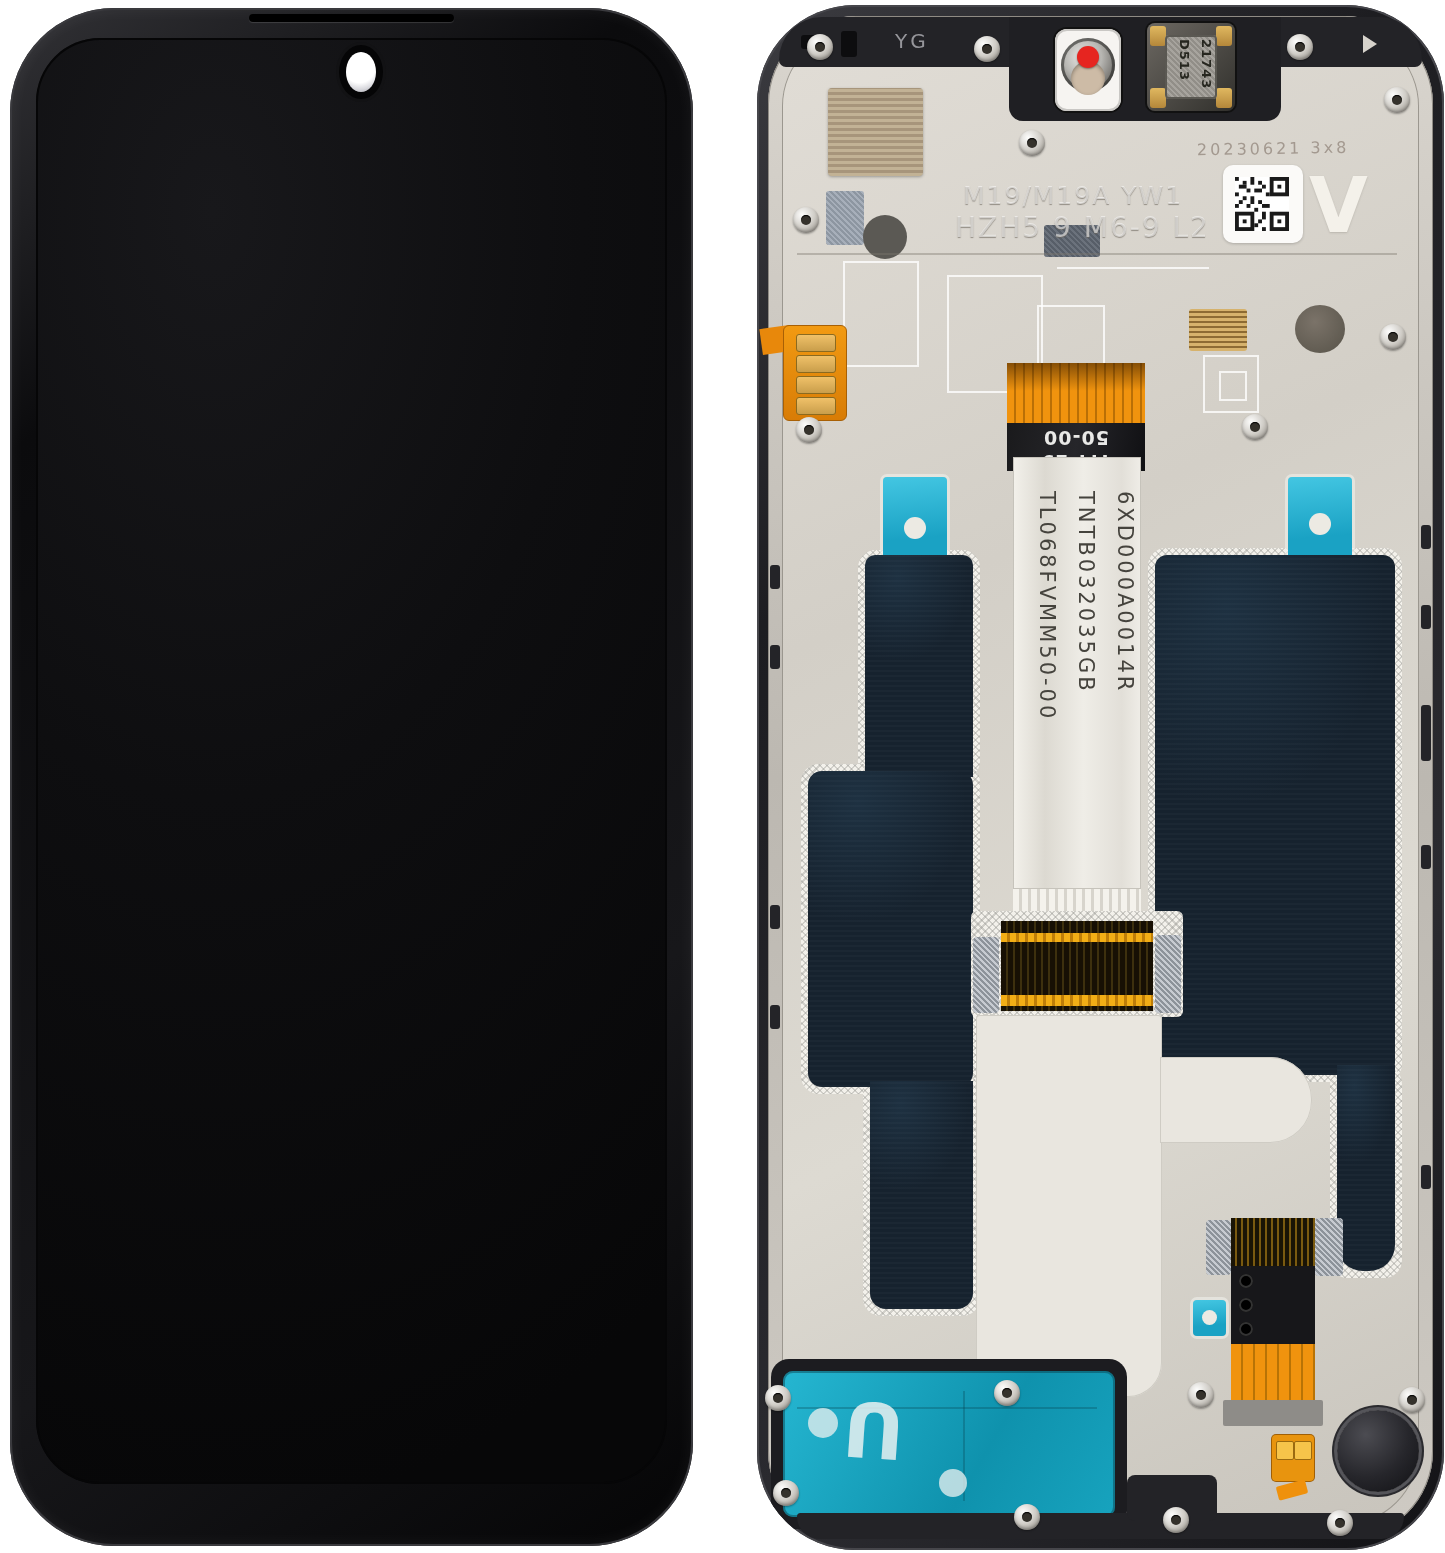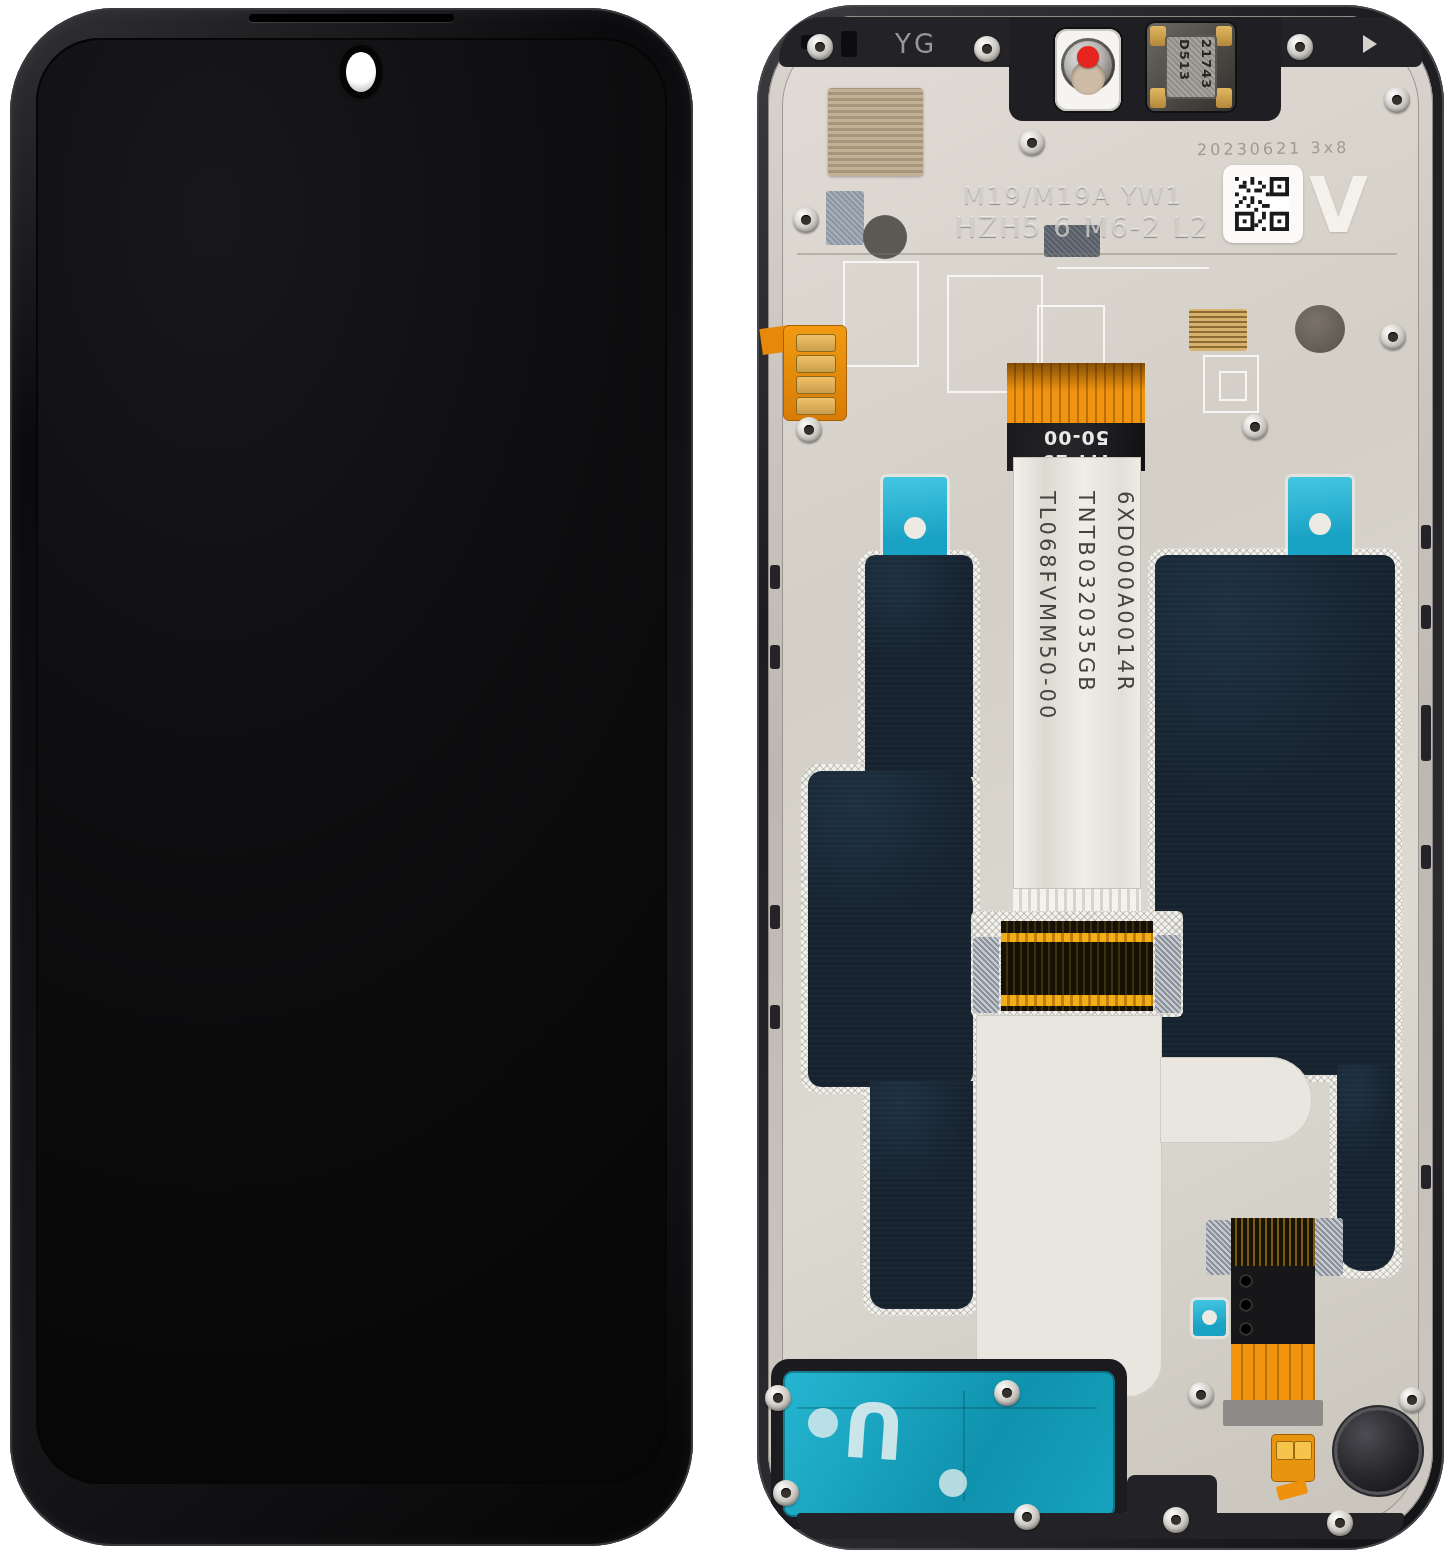--- a/index.html
+++ b/index.html
@@ -29,21 +29,21 @@
     background:linear-gradient(180deg,#d9d5ce 0%,#bcb8b1 50%,#cecac3 100%);
     box-shadow:inset 0 0 0 1px #8f8b84;}
   .plate{left:25px;top:25px;width:637px;height:1495px;border-radius:76px;
     background:linear-gradient(155deg,#e1ddd6 0%,#d3cfc7 35%,#dddad2 65%,#c8c4bc 100%);
     box-shadow:inset 0 0 0 1px #9b978f;}
   .notch{background:#242428;border-radius:3px;}
   .seam{background:rgba(125,120,110,.4);}
 
   .top-band{left:22px;top:12px;width:643px;height:50px;border-radius:74px 74px 12px 12px;background:#232327;}
   .cam-house{left:252px;top:12px;width:272px;height:104px;border-radius:0 0 14px 14px;background:#1f1f23;}
-  .yg{color:#96969b;font-size:26px;font-weight:500;letter-spacing:3px;}
+  .yg{color:#96969b;font-size:20px;font-weight:500;letter-spacing:3px;}
 
   .cam-module{left:298px;top:24px;width:66px;height:82px;border-radius:12px;background:#f6f4f1;
     box-shadow:inset 0 0 0 2px #c9c7c4,0 0 0 2px #111;}
   .cam-ring{left:6px;top:9px;width:54px;height:54px;border-radius:50%;
     background:radial-gradient(circle at 40% 35%,#e9e9e7 0%,#b7b6b2 40%,#6e6c68 75%,#494744 100%);
     box-shadow:inset 0 0 0 3px rgba(30,30,28,.55);}
   .cam-barrel{left:16px;top:32px;width:34px;height:34px;border-radius:50%;background:#cdbba6;
     box-shadow:inset 0 2px 4px rgba(0,0,0,.35);}
   .cam-dot{left:22px;top:17px;width:22px;height:22px;border-radius:50%;background:#e62520;
     box-shadow:0 1px 2px rgba(0,0,0,.4);}
@@ -188,21 +188,21 @@
           </div>
         </div>
       </div>
 
       <div class="abs mesh-sticker"></div>
       <div class="abs sticker-bluegray"></div>
       <div class="abs foam-dot"></div>
       <div class="abs sticker-slate"></div>
 
       <div class="abs etch" style="left:206px;top:176px;font-size:25px;">M19/M19A YW1</div>
-      <div class="abs etch" style="left:198px;top:206px;font-size:28px;">HZH5 6 M6-2 L2</div>
+      <div class="abs etch" style="left:198px;top:206px;font-size:28px;">HZH5 9 M6-9 L2</div>
 
       <div class="abs stamp" style="left:440px;top:134px;">20230621 3x8</div>
       <div class="abs qr-sticker">
         <svg class="abs" style="left:11px;top:12px;" width="56" height="54" viewBox="0 0 14 14">
           <rect fill="#ffffff" width="14" height="14"></rect>
           <g fill="#1a1a1a">
             <rect x="9" y="0" width="5" height="5"></rect>
               <rect x="10" y="1" width="3" height="3" fill="#fff"></rect>
               <rect x="11" y="2" width="1" height="1"></rect>
             <rect x="0" y="9" width="5" height="5"></rect>

